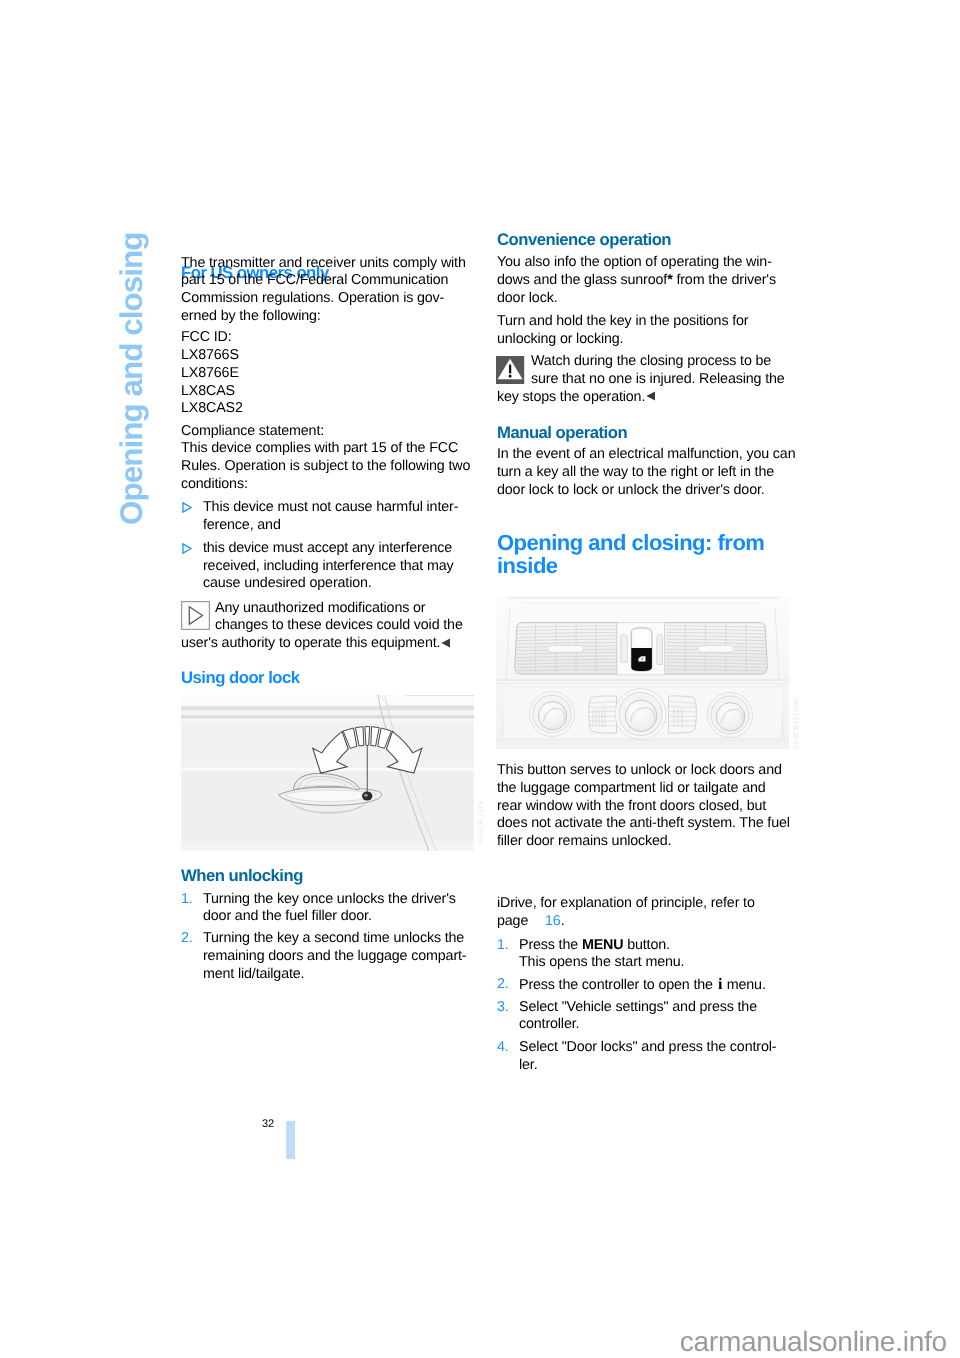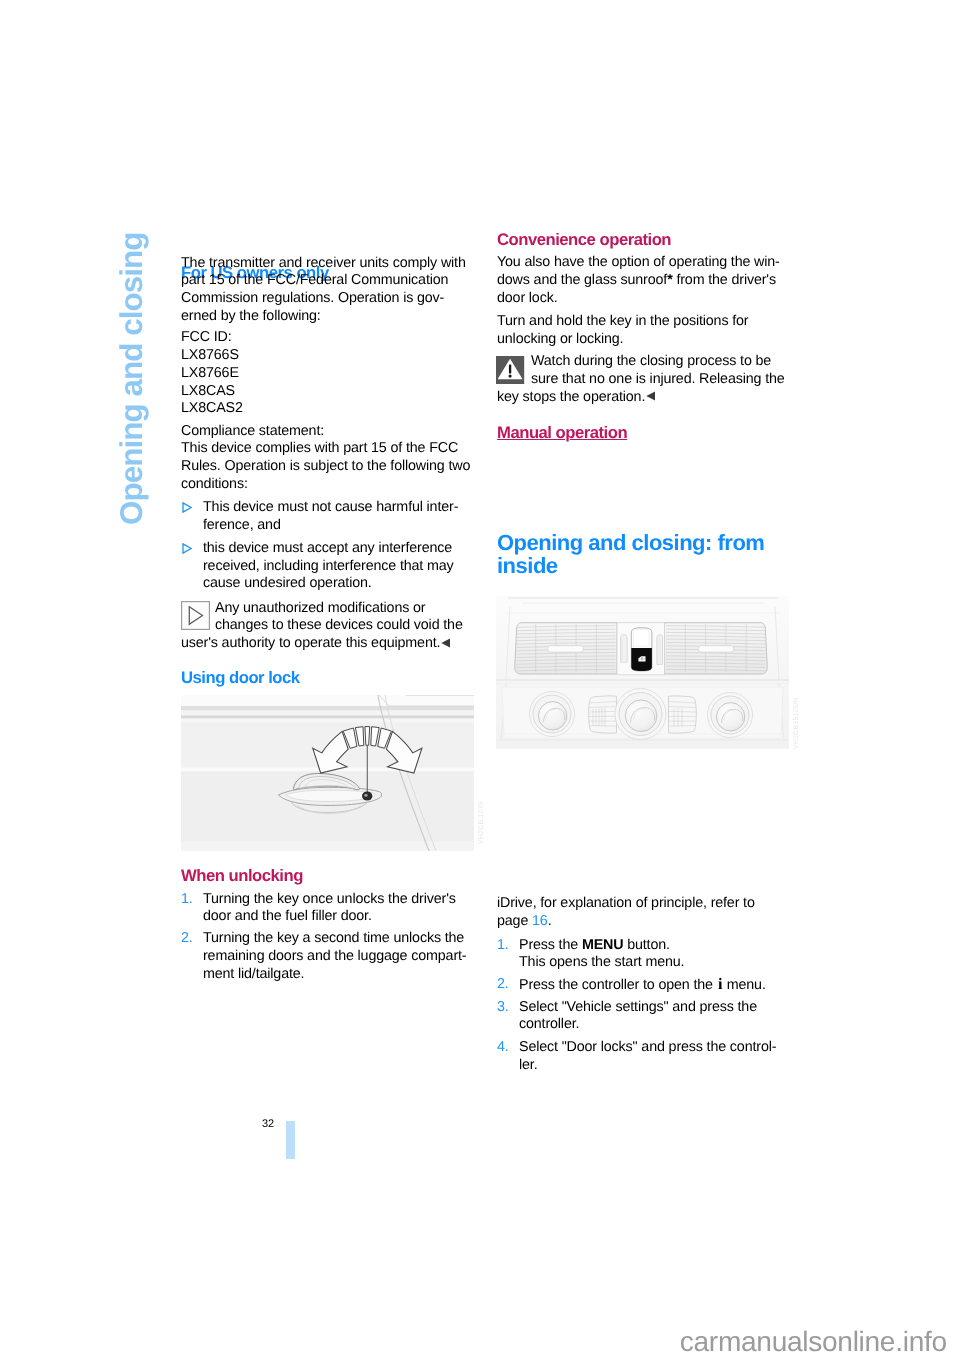--- a/index.html
+++ b/index.html
@@ -15,29 +15,29 @@
      font-size:31.4px;font-weight:bold;color:#8ec8f5;white-space:nowrap;
      letter-spacing:-0.95px;line-height:31.4px;}
 
   
   .blk{position:absolute;width:310px;}
   .L{left:181px;}
   .R{left:497px;}
 
   .h{font-size:16.7px;font-weight:bold;color:#108cfb;
      line-height:19px;letter-spacing:-0.5px;white-space:nowrap;}
-  .h.light{color:#be185d;}
+  .h.light{color:#0369a1;}
   .hbig{font-size:22px;font-weight:bold;color:#108cfb;line-height:22.6px;
         letter-spacing:-0.5px;}
   .b{font-size:14.3px;line-height:17.7px;letter-spacing:-0.15px;}
 
   .ind{position:absolute;left:0;top:0;width:22px;}
   .txt{margin-left:22px;}
   .num{color:#1f93f7;}
-  .pgref{color:#1f93f7;}
+  .pgref{color:#1f93f7;margin-left:13px;}
   .star{font-weight:bold;}
   .endmark{display:inline-block;vertical-align:-0.5px;margin-left:0.6px;}
   .iglyph{font-family:"Liberation Serif",serif;font-weight:bold;font-size:16.2px;
           margin:0 0.5px 0 1.2px;letter-spacing:0;}
 
   .icon{position:absolute;left:0;top:0;}
   .htxt{margin-left:34px;}
 
   .fig{position:absolute;}
   .figcap{position:absolute;font-size:6.8px;color:#e6e6e6;letter-spacing:0.35px;
@@ -163,37 +163,40 @@
 <div class="blk L b" style="top:890.5px;">
       <span class="ind num">1.</span>
       <div class="txt">Turning the key once unlocks the driver's<br>door and the fuel filler door.</div>
     </div>
 <div class="blk L b" style="top:930.1px;">
       <span class="ind num">2.</span>
       <div class="txt">Turning the key a second time unlocks the<br>remaining doors and the luggage compart-<br>ment lid/tailgate.</div>
     </div>
 
 <div class="blk R h light" style="top:230.4px;"><span>Convenience operation</span></div>
-<div class="blk R b" style="top:254.4px;"><span>You also have the option of operating the win-</span><br><span>dows and the glass sunroof</span><b class="star">*</b><span> from the driver's</span><br><span>door lock.</span></div>
+<div class="blk R b" style="top:254.4px;"><span>You also info the option of operating the win-</span><br><span>dows and the glass sunroof</span><b class="star">*</b><span> from the driver's</span><br><span>door lock.</span></div>
 <div class="blk R b" style="top:312.8px;">
       <div>Turn and hold the key in the positions for<br>unlocking or locking.</div>
     </div>
 <div class="blk R b" style="top:353.3px;">
       <span class="icon" style="top:2.8px;left:-0.6px"><svg width="28.2" height="28.2" viewBox="0 0 28.2 28.2">
           <rect x="0" y="0" width="28.2" height="28.2" fill="#575757"></rect>
           <path d="M14.1 2.7 L26.6 23.3 L1.6 23.3 Z" fill="#ffffff"></path>
           <rect x="12.95" y="8.4" width="2.3" height="9.0" rx="0.6" fill="#141414"></rect>
           <circle cx="14.1" cy="20.1" r="1.55" fill="#141414"></circle>
         </svg></span>
       <div class="htxt">Watch during the closing process to be<br>sure that no one is injured. Releasing the</div>
     </div>
 <div class="blk R b" style="top:388.7px;"><span>key stops the operation.</span><span class="endmark"><svg width="9.5" height="10" viewBox="0 0 9.5 10">
           <path d="M9.2 0.3 L9.2 9.7 L0.3 5.0 Z" fill="#3a3a3a"></path>
         </svg></span></div>
-<div class="blk R h light" style="top:422.9px;text-decoration:underline;"><span>Manual operation</span></div>
+<div class="blk R h light" style="top:422.9px;"><span>Manual operation</span></div>
+<div class="blk R b" style="top:446.2px;">
+      <div>In the event of an electrical malfunction, you can<br>turn a key all the way to the right or left in the<br>door lock to lock or unlock the driver's door.</div>
+    </div>
 <div class="blk R hbig" style="top:532.2px;">
       <div>Opening and closing: from<br>inside</div>
     </div>
   <div class="fig" id="fig-console" style="left:496px;top:592.9px">
     <svg width="293" height="156" viewBox="0 0 293 156">
         <defs>
           <linearGradient id="ccBg" x1="0" y1="0" x2="0" y2="1">
             <stop offset="0" stop-color="#fcfcfc"></stop>
             <stop offset="0.5" stop-color="#f6f6f6"></stop>
             <stop offset="1" stop-color="#f2f2f2"></stop>
@@ -338,20 +341,23 @@
         </g>
 
         <circle cx="234" cy="122" r="22.5" fill="#f8f8f8" stroke="#dcdcdc" stroke-width="0.9"></circle>
         <circle cx="234" cy="122" r="19" fill="#f4f4f4" stroke="#d5d5d5" stroke-width="0.9"></circle>
         <circle cx="234.6" cy="123.8" r="14.2" fill="url(#ccKnob)" stroke="#c4c4c4" stroke-width="0.95"></circle>
         <path d="M225.5 130 C226 121 231.5 115.8 238.5 116.3 C244.5 116.7 247.5 121 246.6 128" fill="none" stroke="#cfcfcf" stroke-width="0.9"></path>
         <path d="M228 127 C228.6 120.5 232.5 117 238 117.3" fill="none" stroke="#dfdfdf" stroke-width="0.7"></path>
       </svg>
   </div>
   <div class="figcap" style="left:793.2px;top:748.5px">VH2CB1510UN</div>
+<div class="blk R b" style="top:762.3px;">
+      <div>This button serves to unlock or lock doors and<br>the luggage compartment lid or tailgate and<br>rear window with the front doors closed, but<br>does not activate the anti-theft system. The fuel<br>filler door remains unlocked.</div>
+    </div>
 <div class="blk R b" style="top:895.3px;"><span>iDrive, for explanation of principle, refer to</span><br><span>page </span><span class="pgref">16</span><span>.</span></div>
 <div class="blk R b" style="top:936.6px;">
       <span class="ind num">1.</span>
       <div class="txt"><span>Press the </span><b>MENU</b><span> button.</span><br><span>This opens the start menu.</span></div>
     </div>
 <div class="blk R b" style="top:976.4px;">
       <span class="ind num">2.</span>
       <div class="txt"><span>Press the controller to open the </span><span class="iglyph">i</span><span> menu.</span></div>
     </div>
 <div class="blk R b" style="top:998.7px;">

